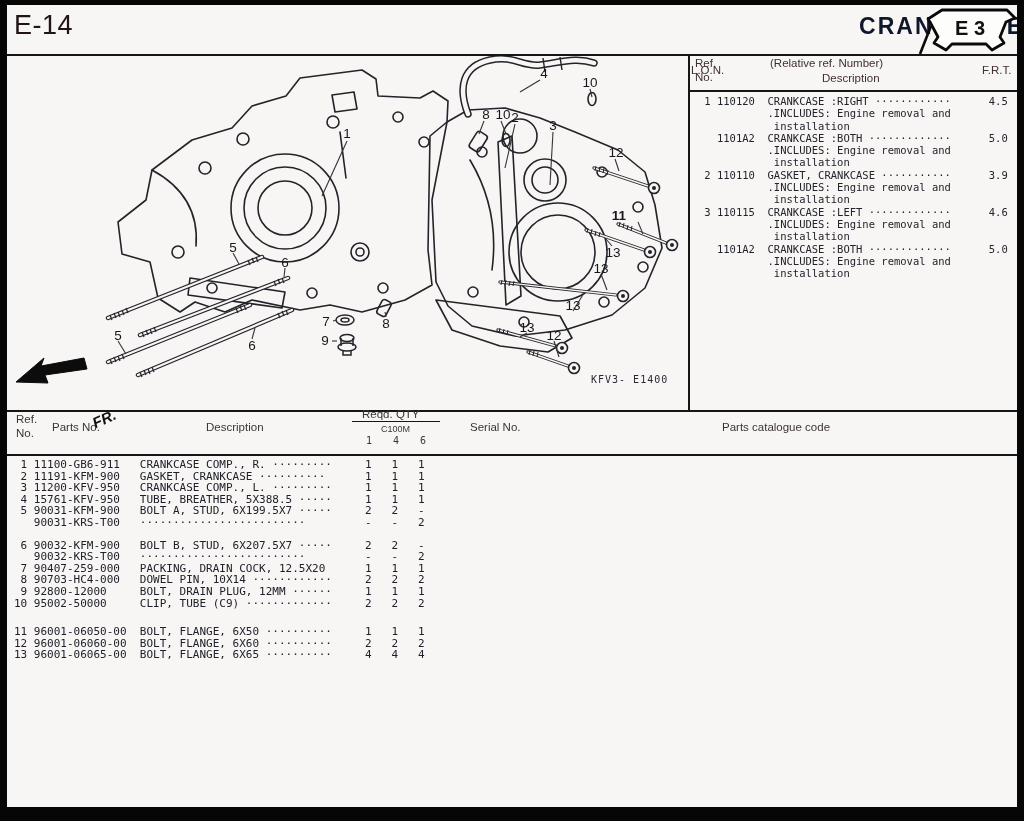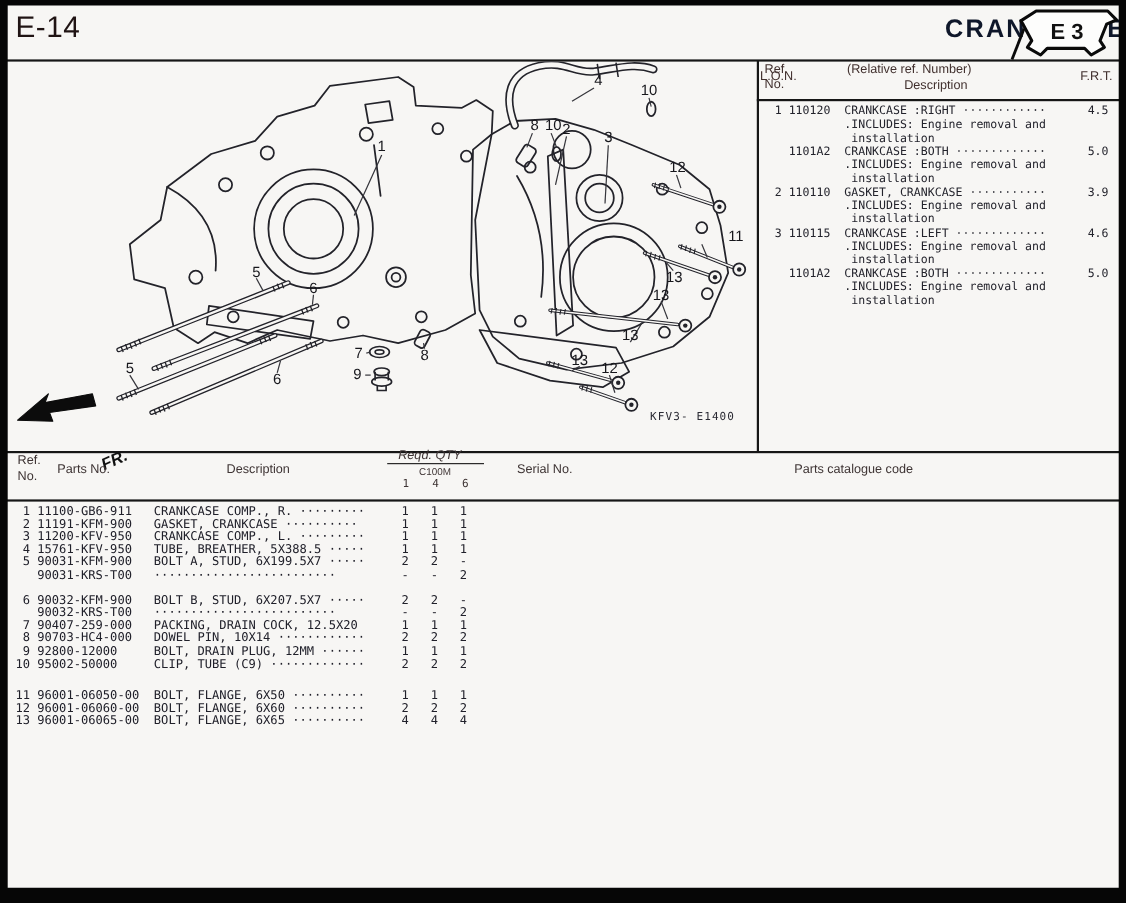--- a/index.html
+++ b/index.html
@@ -243,40 +243,40 @@
 <div class="abs" id="diagram-code" style="left:551px;top:374px;">KFV3- E1400</div>
 <div id="callout-layer">
     <div class="callout" style="left: 347px; top: 133px;">1</div>
     <div class="callout" style="left: 515px; top: 117px;">2</div>
     <div class="callout" style="left: 553px; top: 125px;">3</div>
     <div class="callout" style="left: 544px; top: 73px;">4</div>
     <div class="callout" style="left: 590px; top: 82px;">10</div>
     <div class="callout" style="left: 486px; top: 114px;">8</div>
     <div class="callout" style="left: 503px; top: 114px;">10</div>
     <div class="callout" style="left: 616px; top: 152px;">12</div>
-    <div class="callout" style="left: 669px; top: 215px;">11</div>
+    <div class="callout" style="left: 619px; top: 215px; font-weight: bold;">11</div>
     <div class="callout" style="left: 613px; top: 252px;">13</div>
     <div class="callout" style="left: 601px; top: 268px;">13</div>
     <div class="callout" style="left: 573px; top: 305px;">13</div>
     <div class="callout" style="left: 527px; top: 327px;">13</div>
     <div class="callout" style="left: 554px; top: 335px;">12</div>
     <div class="callout" style="left: 233px; top: 247px;">5</div>
     <div class="callout" style="left: 285px; top: 262px;">6</div>
     <div class="callout" style="left: 118px; top: 335px;">5</div>
     <div class="callout" style="left: 252px; top: 345px;">6</div>
     <div class="callout" style="left: 326px; top: 321px;">7</div>
     <div class="callout" style="left: 386px; top: 323px;">8</div>
     <div class="callout" style="left: 325px; top: 340px;">9</div>
   </div>
 
 <div class="abs tbl-h" style="left:16px;top:413px;">Ref.</div>
 <div class="abs tbl-h" style="left:16px;top:427px;">No.</div>
 <div class="abs tbl-h" style="left:52px;top:421px;">Parts No.</div>
 <div class="abs tbl-h" style="left:206px;top:421px;">Description</div>
-<div class="abs tbl-h" style="left:362px;top:408px;font-style:italic;">Reqd. QTY</div>
+<div class="abs tbl-h" style="left:362px;top:408px;">Reqd. QTY</div>
 <div class="abs tbl-h" style="left:381px;top:424px;font-size:9px;">C100M</div>
 <div class="abs qtick" style="left:366px;top:435px;">1</div>
 <div class="abs qtick" style="left:393px;top:435px;">4</div>
 <div class="abs qtick" style="left:420px;top:435px;">6</div>
 <div class="abs tbl-h" style="left:470px;top:421px;">Serial No.</div>
 <div class="abs tbl-h" style="left:722px;top:421px;">Parts catalogue code</div>
 
 <div class="abs" id="parts-rows"><div> 1 11100-GB6-911   CRANKCASE COMP., R. ·········     1   1   1</div><div> 2 11191-KFM-900   GASKET, CRANKCASE ··········      1   1   1</div><div> 3 11200-KFV-950   CRANKCASE COMP., L. ·········     1   1   1</div><div> 4 15761-KFV-950   TUBE, BREATHER, 5X388.5 ·····     1   1   1</div><div> 5 90031-KFM-900   BOLT A, STUD, 6X199.5X7 ·····     2   2   -</div><div>   90031-KRS-T00   ·························         -   -   2</div><div style="margin-top: 11px;"> 6 90032-KFM-900   BOLT B, STUD, 6X207.5X7 ·····     2   2   -</div><div>   90032-KRS-T00   ·························         -   -   2</div><div> 7 90407-259-000   PACKING, DRAIN COCK, 12.5X20      1   1   1</div><div> 8 90703-HC4-000   DOWEL PIN, 10X14 ············     2   2   2</div><div> 9 92800-12000     BOLT, DRAIN PLUG, 12MM ······     1   1   1</div><div>10 95002-50000     CLIP, TUBE (C9) ·············     2   2   2</div><div style="margin-top: 17px;">11 96001-06050-00  BOLT, FLANGE, 6X50 ··········     1   1   1</div><div>12 96001-06060-00  BOLT, FLANGE, 6X60 ··········     2   2   2</div><div>13 96001-06065-00  BOLT, FLANGE, 6X65 ··········     4   4   4</div></div>
 
 <div class="frame"></div>

